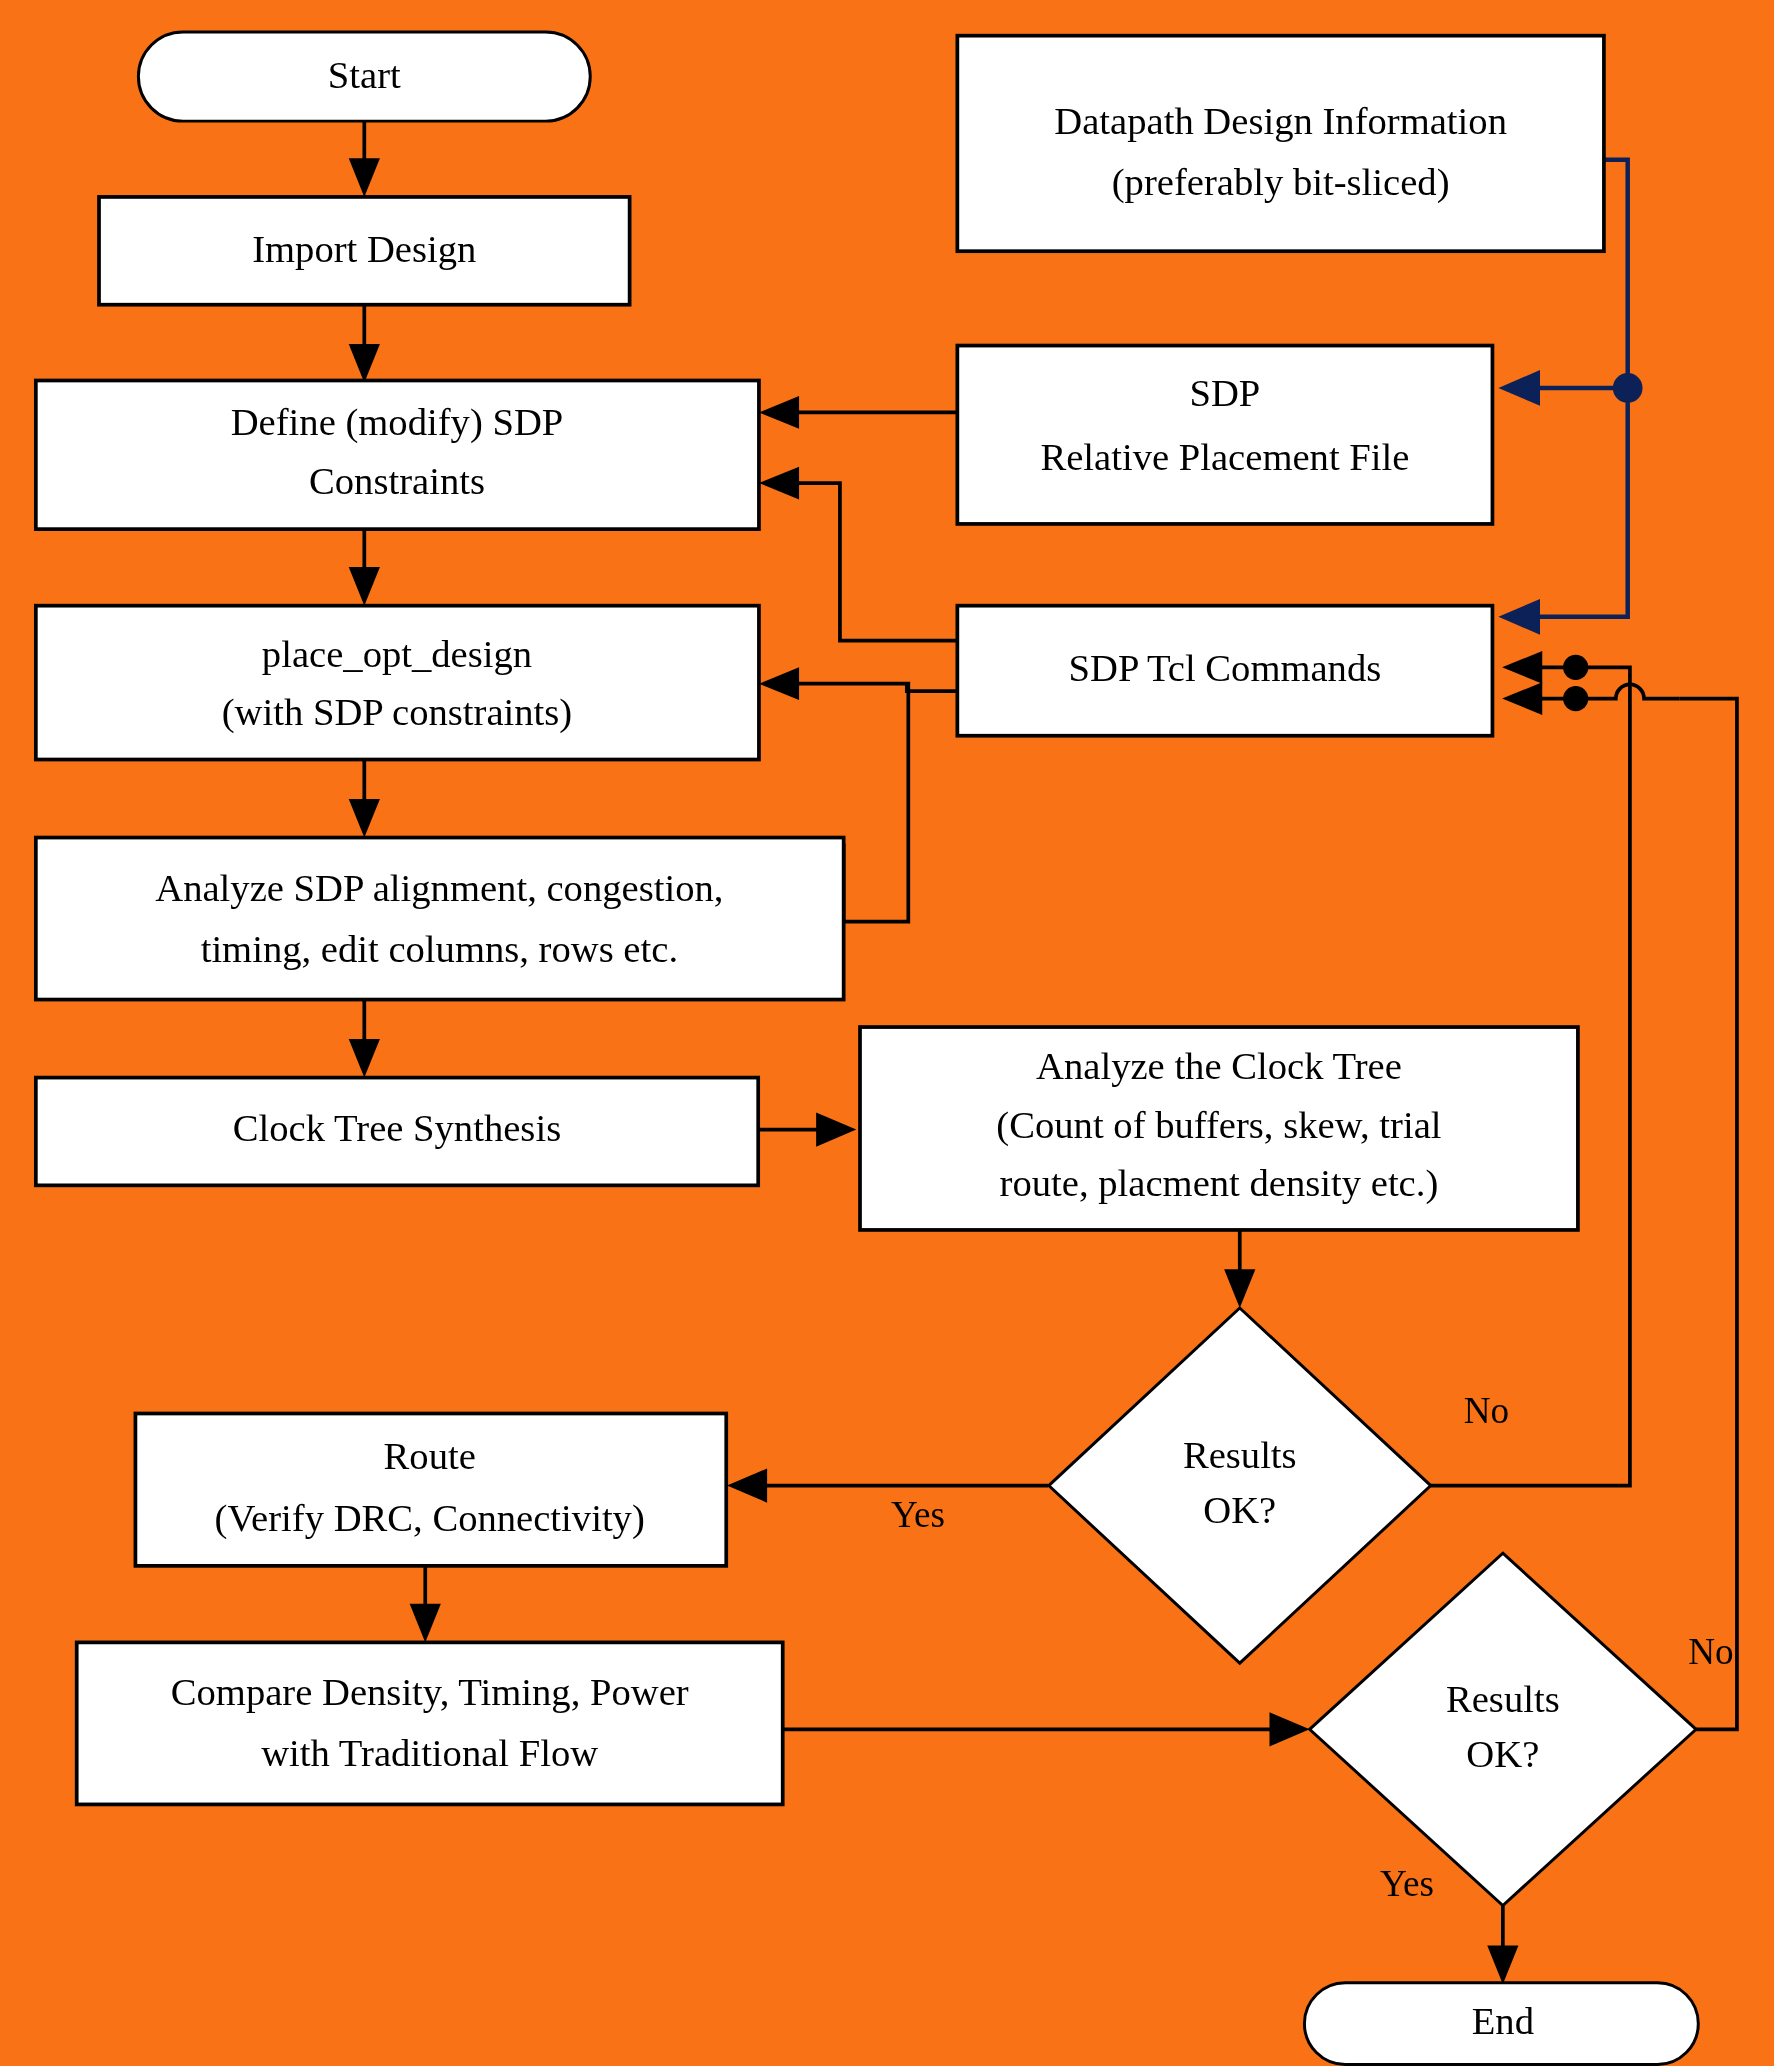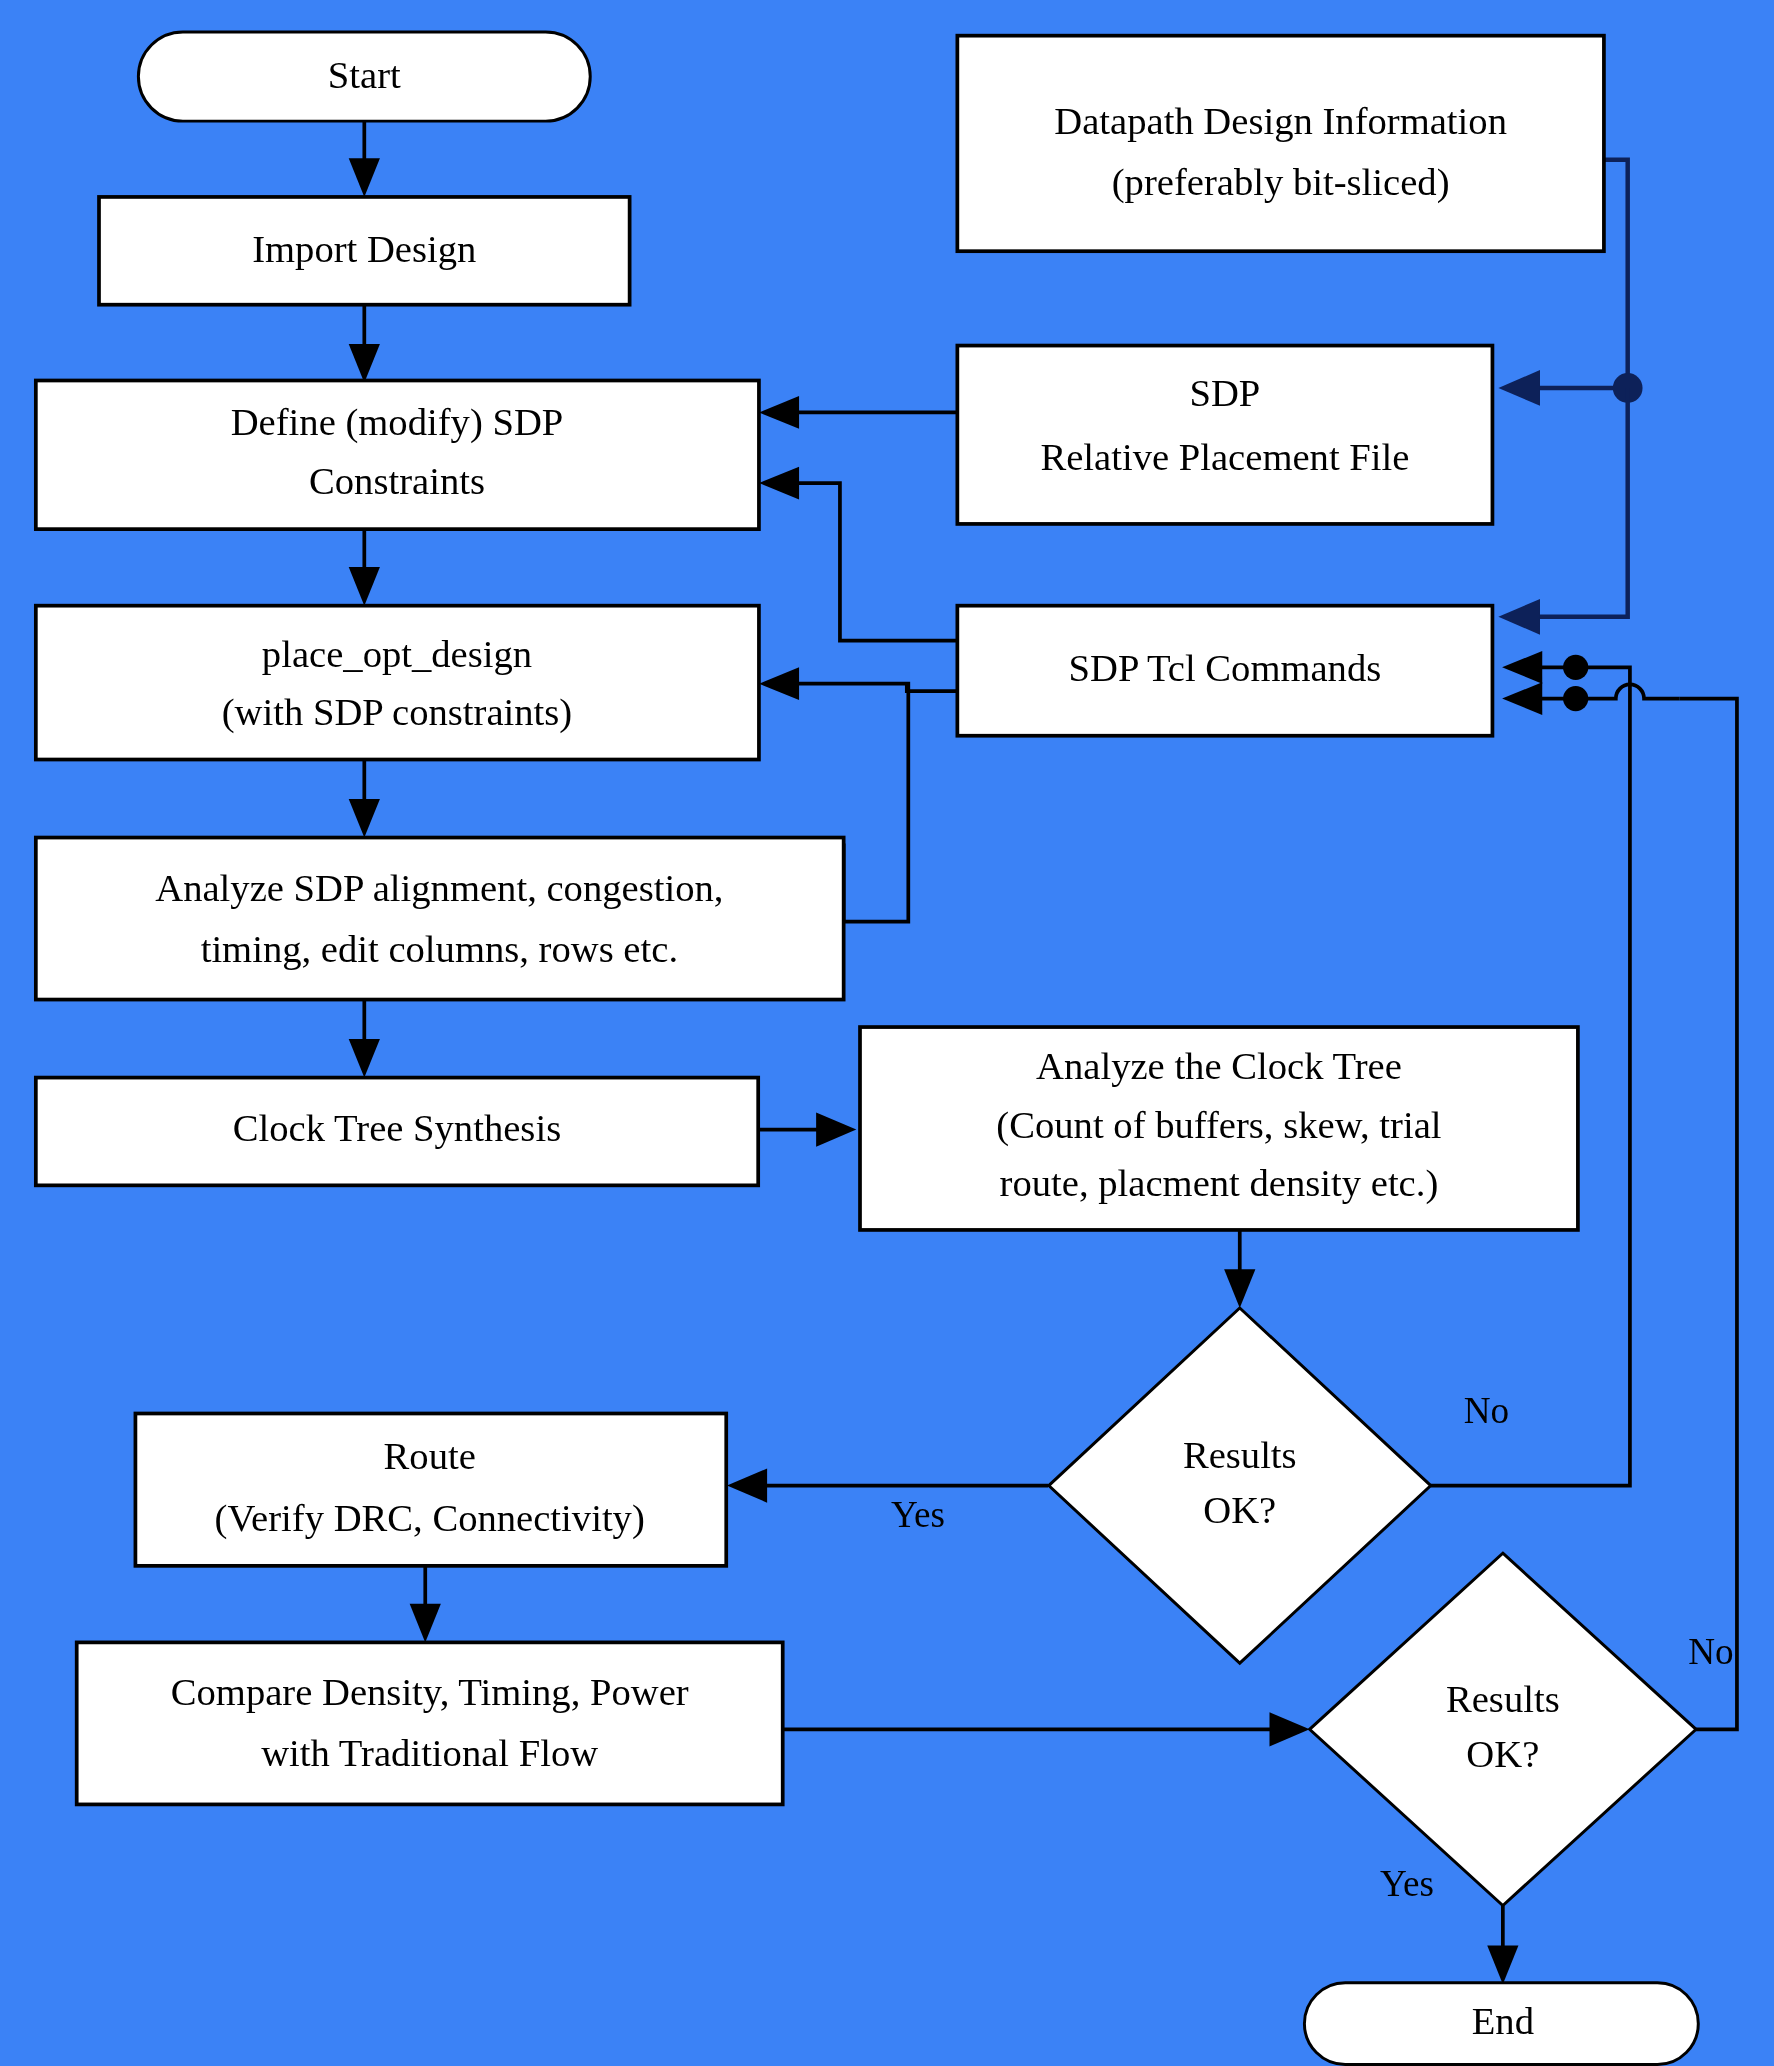--- a/index.html
+++ b/index.html
@@ -7,21 +7,21 @@
     padding: 0;
     background: #ffffff;
   }
   body {
     font-family: "Liberation Serif", "DejaVu Serif", serif;
   }
   #canvas {
     position: relative;
     width: 1775px;
     height: 2066px;
-    background: #3b82f6;
+    background: #f97316;
     overflow: hidden;
   }
   svg.diagram {
     position: absolute;
     top: 0; left: 0;
     width: 1775px;
     height: 2066px;
     display: block;
   }
   .node-shape {

